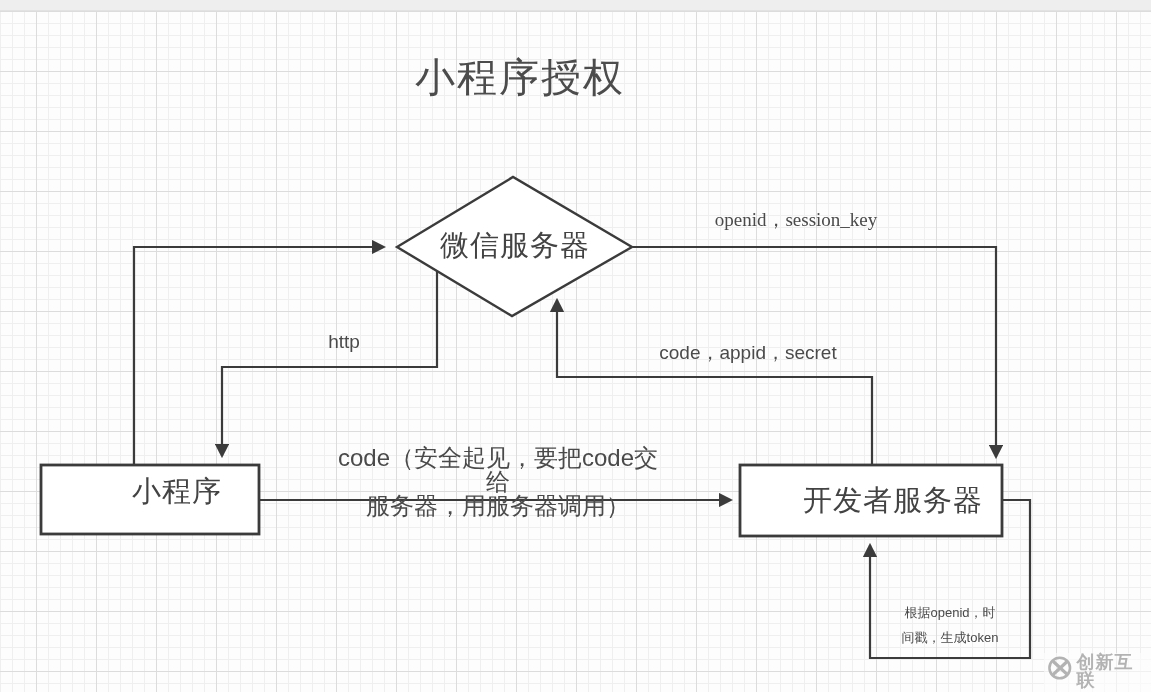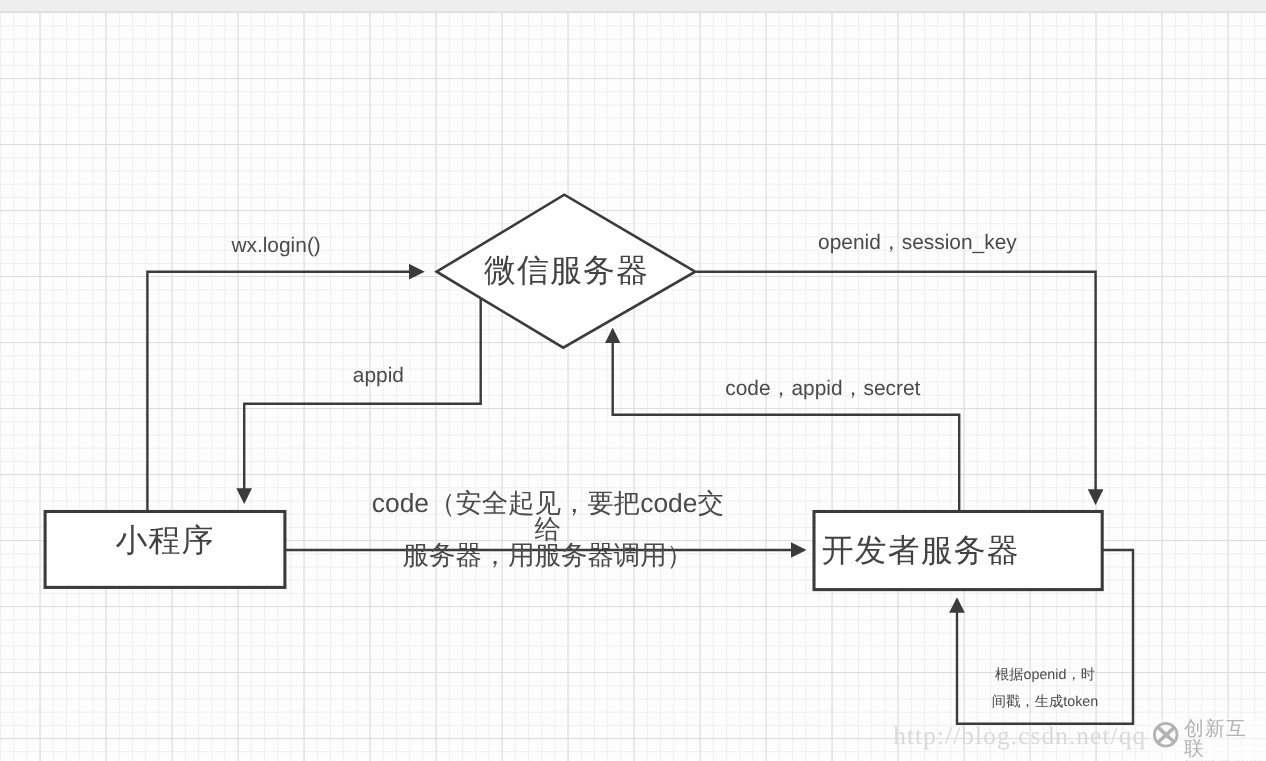--- a/index.html
+++ b/index.html
@@ -31,35 +31,35 @@
   }
   .node-label{
     display:flex;align-items:center;justify-content:center;
     text-align:right;font-size:29px;letter-spacing:1px;color:#434343;
   }
   .edge-label{
     text-align:center;font-size:19px;color:#4a4a4a;white-space:pre-line;
   }
   #wx-login-label{left:151px;top:213px;width:200px;}
   #code-label{left:294px;top:331px;width:100px;}
-  #openid-label{left:684px;top:207px;width:300px;}
+  #openid-label{left:646px;top:207px;width:300px;font-family:Liberation Serif, serif;}
   #appid-label{left:557px;top:340px;width:300px;padding-left:41px;}
   #code-note-label{left:328px;top:446px;width:340px;font-size:24px;line-height:24px;}
   #token-note-label{left:862px;top:600px;width:176px;font-size:13px;line-height:25px;}
   #watermark{
     left:812px;top:656px;width:330px;
     font-family:"Liberation Serif","DejaVu Serif",serif;
     font-size:23px;color:#dadada;letter-spacing:1px;white-space:nowrap;
   }
   #logo{
     left:1044px;top:653px;display:flex;align-items:flex-start;gap:3px;
     background:rgba(253,253,253,0.6);padding-left:2px;
   }
   #logo .logo-col{display:flex;flex-direction:column;line-height:1;}
-  #logo-text{font-size:18px;font-weight:normal;color:#b3b3b3;letter-spacing:1px;}
+  #logo-text{font-size:18px;font-weight:bold;color:#b3b3b3;letter-spacing:1px;}
   #logo-subtext{font-size:6px;color:#c9c9c9;letter-spacing:.5px;margin-top:2px;}
 </style>
 </head>
 <body>
 
 <div id="canvas">
   <div id="top-strip"></div>
 
   <svg id="diagram-svg" width="1151" height="692" viewBox="0 0 1151 692">
     <defs>
@@ -73,35 +73,34 @@
     <path d="M260,500 L731,500" fill="none" stroke="#3b3b3b" stroke-width="2.2" marker-end="url(#arrow)"></path>
     <path d="M872,465 L872,377 L557,377 L557,300" fill="none" stroke="#3b3b3b" stroke-width="2.2" marker-end="url(#arrow)"></path>
     <path d="M633,247 L996,247 L996,457" fill="none" stroke="#3b3b3b" stroke-width="2.2" marker-end="url(#arrow)"></path>
     <path d="M1002,500 L1030,500 L1030,658 L870,658 L870,545" fill="none" stroke="#3b3b3b" stroke-width="2.2" marker-end="url(#arrow)"></path>
 
     <polygon points="397,247 513,177 632,247 512,316" fill="#ffffff" stroke="#3b3b3b" stroke-width="2.4"></polygon>
     <rect x="41" y="465" width="218" height="69" fill="#ffffff" stroke="#3b3b3b" stroke-width="2.8"></rect>
     <rect x="740" y="465" width="262" height="71" fill="#ffffff" stroke="#3b3b3b" stroke-width="2.8"></rect>
   </svg>
 
+  <div class="abs" id="page-title">小程序授权</div>
 
   <div class="abs node-label" style="left:415px;top:215px;width:200px;height:62px;">微信服务器</div>
-  <div class="abs node-label" style="left:41px;top:465px;width:218px;height:54px;">小程序</div>
-  <div class="abs node-label" style="left:704px;top:465px;width:266px;height:71px;">开发者服务器</div>
+  <div class="abs node-label" style="left:41px;top:465px;width:218px;height:54px;padding-left:27px;">小程序</div>
+  <div class="abs node-label" style="left:760px;top:465px;width:266px;height:71px;">开发者服务器</div>
 
-  <div class="abs edge-label" id="wx-login-label">wx.login()</div>
-  <div class="abs edge-label" id="code-label">appid</div>
+  <div class="abs edge-label" id="code-label">http</div>
   <div class="abs edge-label" id="openid-label">openid，session_key</div>
   <div class="abs edge-label" id="appid-label">code，appid，secret</div>
   <div class="abs edge-label" id="code-note-label">code（安全起见，要把code交给
 服务器，用服务器调用）</div>
   <div class="abs edge-label" id="token-note-label">根据openid，时
 间戳，生成token</div>
 
-  <div class="abs" id="watermark">http://blog.csdn.net/qq</div>
 
   <div class="abs" id="logo">
     <svg width="28" height="28" viewBox="0 0 28 28">
       <circle cx="14" cy="15" r="10.5" fill="none" stroke="#b3b3b3" stroke-width="2.6"></circle>
       <path d="M8,9 L21,21 M21,9 L8,21" fill="none" stroke="#b3b3b3" stroke-width="3.4" stroke-linecap="round"></path>
     </svg>
     <div class="logo-col">
       <span id="logo-text">创新互联</span>
       <span id="logo-subtext">CHUANG XIN HU LIAN</span>
     </div>

